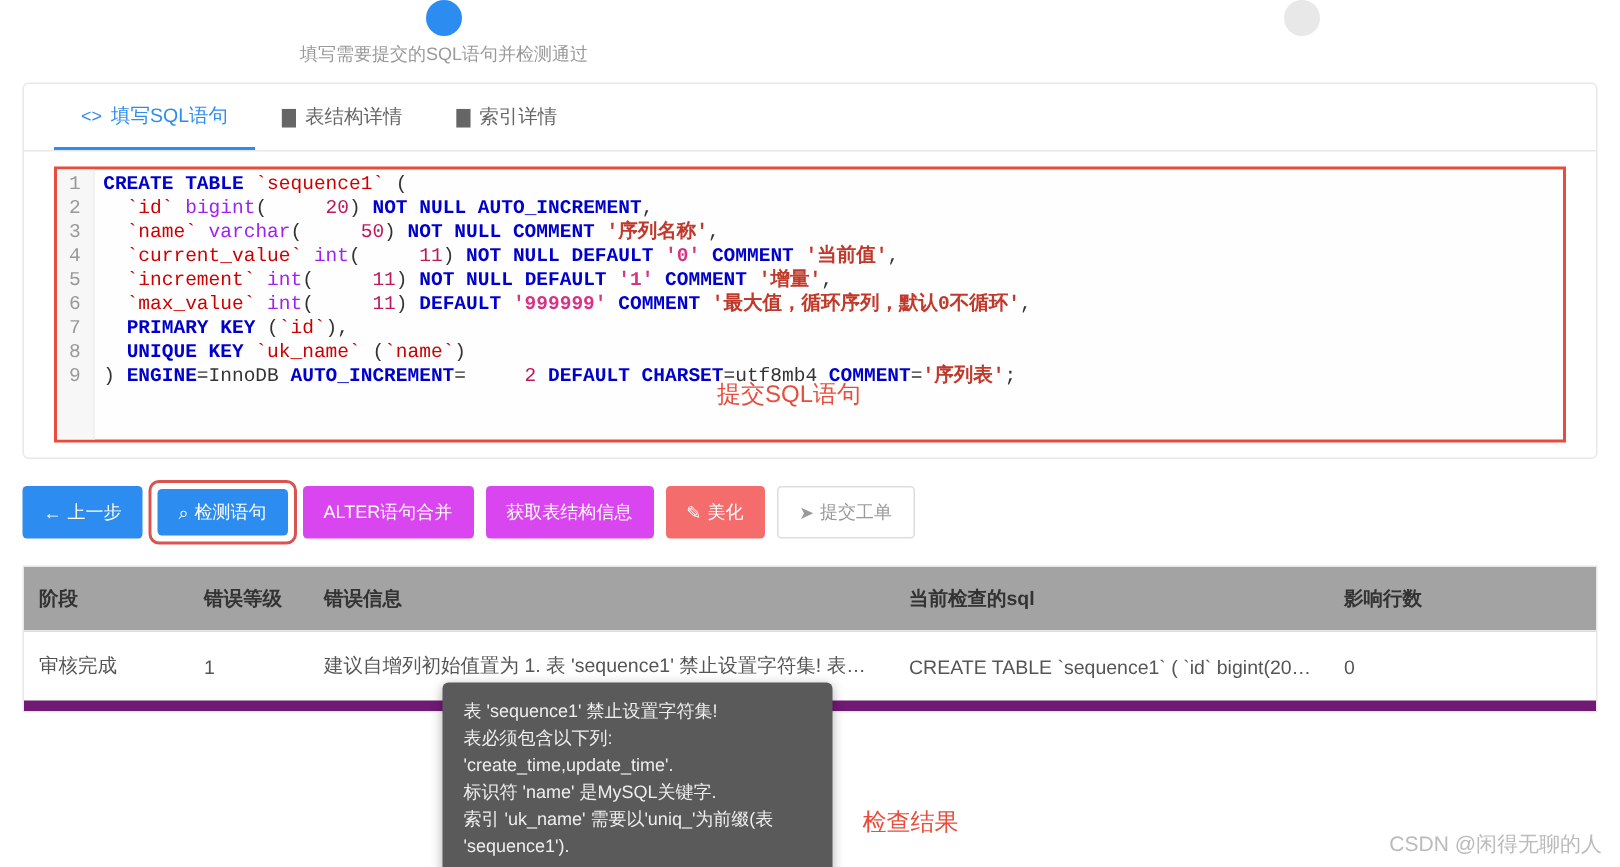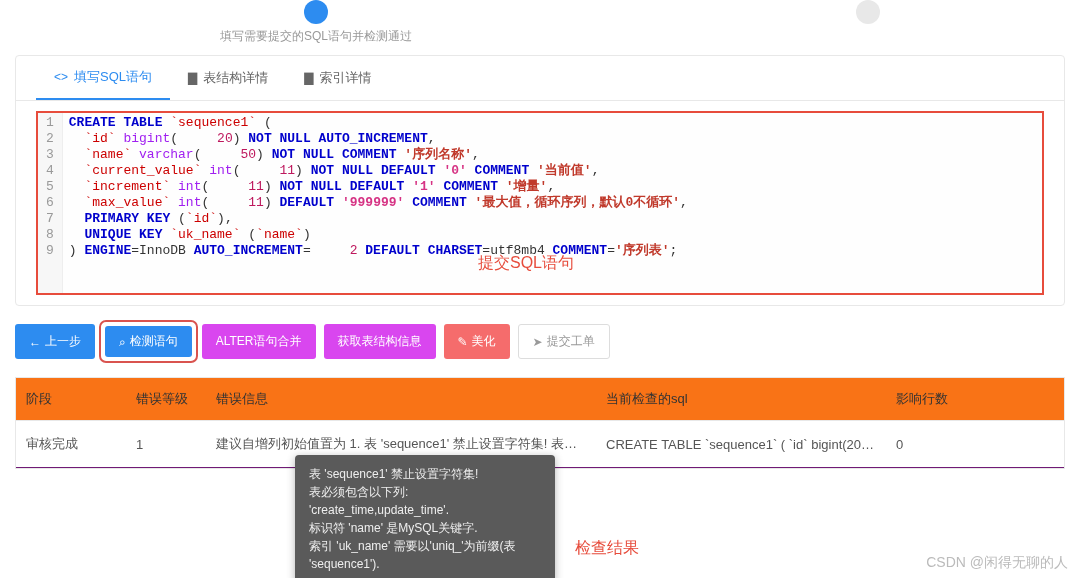--- a/index.html
+++ b/index.html
@@ -1,18 +1,18 @@
 <!DOCTYPE html>
 <html><head>
   <meta charset="utf-8">
   <style>
     * { box-sizing: border-box; margin: 0; padding: 0; }
     body { font-family: -apple-system, "Helvetica Neue", Arial, sans-serif; font-size: 13px; color: #333; background: #fff; width: 1080px; }
     
-    .top-steps { display: flex; justify-content: space-between; padding: 0 200px 10px 200px; margin-left: 20px; }
+    .top-steps { display: flex; justify-content: space-between; padding: 0 200px 10px 200px; }
     .step-item { display: flex; flex-direction: column; align-items: center; font-size: 12px; color: #999; }
     .step-circle { width: 24px; height: 24px; border-radius: 50%; margin-bottom: 4px; }
     .step-circle.active { background: #2d8cf0; }
     .step-circle.inactive { background: #e8e8e8; }
     
     .card { margin: 0 15px; border: 1px solid #e8e8e8; border-radius: 4px; padding: 0; }
     
     .tabs { display: flex; border-bottom: 1px solid #e8e8e8; padding: 0 20px; }
     .tab { padding: 12px 18px; color: #666; cursor: pointer; display: flex; align-items: center; gap: 6px; font-size: 13px; }
     .tab.active { color: #2d8cf0; border-bottom: 2px solid #2d8cf0; }
@@ -36,22 +36,22 @@
     .button-row { padding: 18px 15px; display: flex; gap: 8px; }
     .btn { padding: 7px 14px; border-radius: 3px; border: none; color: #fff; font-size: 12px; cursor: pointer; display: inline-flex; align-items: center; gap: 4px; }
     .btn-blue { background: #2d8cf0; }
     .btn-teal { background: #d946ef; }
     .btn-red { background: #f56c6c; }
     .btn-gray { background: #fff; color: #999; border: 1px solid #ddd; }
     .btn-highlight { outline: 2px solid #d9534f; outline-offset: 2px; border-radius: 3px; padding: 2px; }
     
     .table-wrap { border: 1px solid #e8e8e8; margin: 0 15px; }
     table { width: 100%; border-collapse: collapse; font-size: 13px; }
-    th { background: #f97316; padding: 12px 10px; text-align: left; color: #333; font-weight: 400; border-bottom: 1px solid #e8e8e8; }
-    td { padding: 14px 10px; border-bottom: 1px solid #701a75; color: #555; white-space: nowrap; overflow: hidden; text-overflow: ellipsis; }
+    th { background: #a3a3a3; padding: 12px 10px; text-align: left; color: #333; font-weight: 700; border-bottom: 1px solid #e8e8e8; }
+    td { padding: 14px 10px; border-bottom: 7px solid #701a75; color: #555; white-space: nowrap; overflow: hidden; text-overflow: ellipsis; }
     
     .tooltip-box { position: absolute; background: #5a5a5a; color: #eee; padding: 10px 14px; border-radius: 4px; font-size: 12px; line-height: 18px; max-width: 260px; box-shadow: 0 2px 8px rgba(0,0,0,.3); }
     
     .result-label { position: absolute; color: #e74c3c; font-size: 16px; margin-top: 48px; }
     
     .watermark { position: absolute; right: 12px; bottom: 6px; color: #bbb; font-size: 14px; }
   </style>
 </head>
 <body>
 

